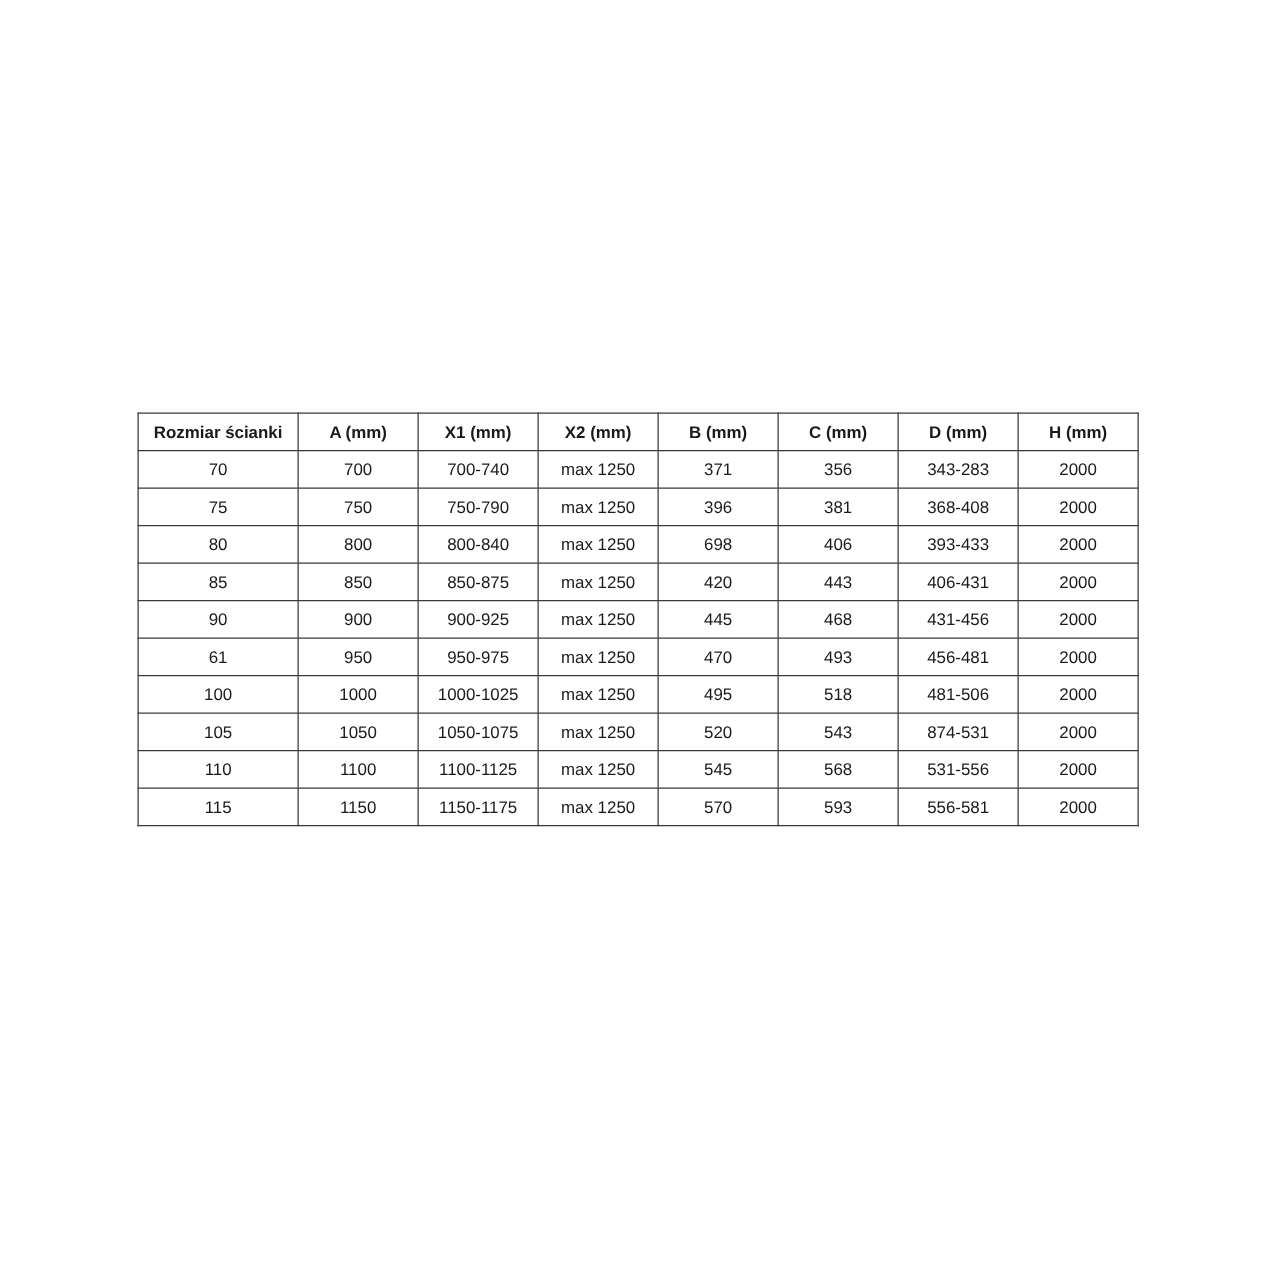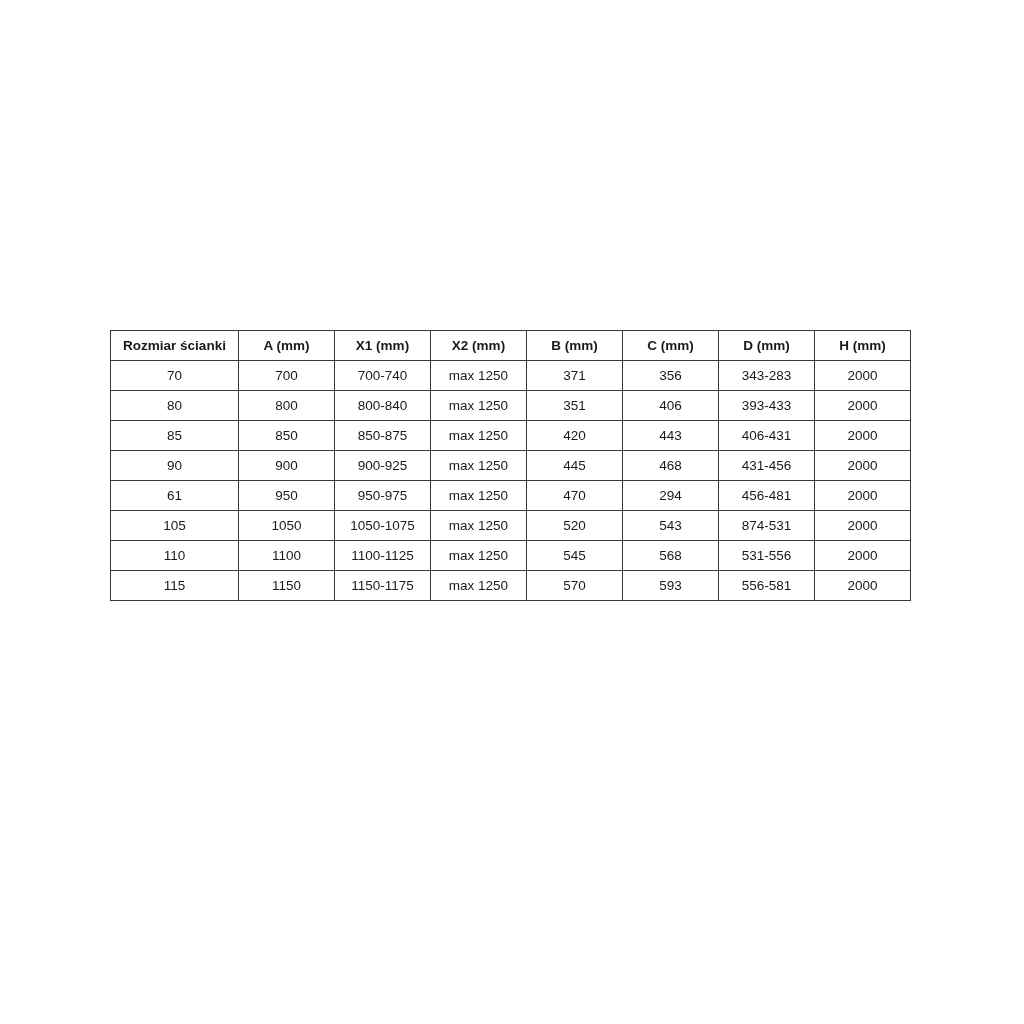--- a/index.html
+++ b/index.html
@@ -82,25 +82,35 @@
           <td>70</td>
           <td>700</td>
           <td>700-740</td>
           <td>max 1250</td>
           <td>371</td>
           <td>356</td>
           <td>343-283</td>
           <td>2000</td>
         </tr>
         <tr>
+          <td>75</td>
+          <td>750</td>
+          <td>750-790</td>
+          <td>max 1250</td>
+          <td>396</td>
+          <td>381</td>
+          <td>368-408</td>
+          <td>2000</td>
+        </tr>
+        <tr>
           <td>80</td>
           <td>800</td>
           <td>800-840</td>
           <td>max 1250</td>
-          <td>351</td>
+          <td>698</td>
           <td>406</td>
           <td>393-433</td>
           <td>2000</td>
         </tr>
         <tr>
           <td>85</td>
           <td>850</td>
           <td>850-875</td>
           <td>max 1250</td>
           <td>420</td>
@@ -117,22 +127,32 @@
           <td>468</td>
           <td>431-456</td>
           <td>2000</td>
         </tr>
         <tr>
           <td>61</td>
           <td>950</td>
           <td>950-975</td>
           <td>max 1250</td>
           <td>470</td>
-          <td>294</td>
+          <td>493</td>
           <td>456-481</td>
+          <td>2000</td>
+        </tr>
+        <tr>
+          <td>100</td>
+          <td>1000</td>
+          <td>1000-1025</td>
+          <td>max 1250</td>
+          <td>495</td>
+          <td>518</td>
+          <td>481-506</td>
           <td>2000</td>
         </tr>
         <tr>
           <td>105</td>
           <td>1050</td>
           <td>1050-1075</td>
           <td>max 1250</td>
           <td>520</td>
           <td>543</td>
           <td>874-531</td>

